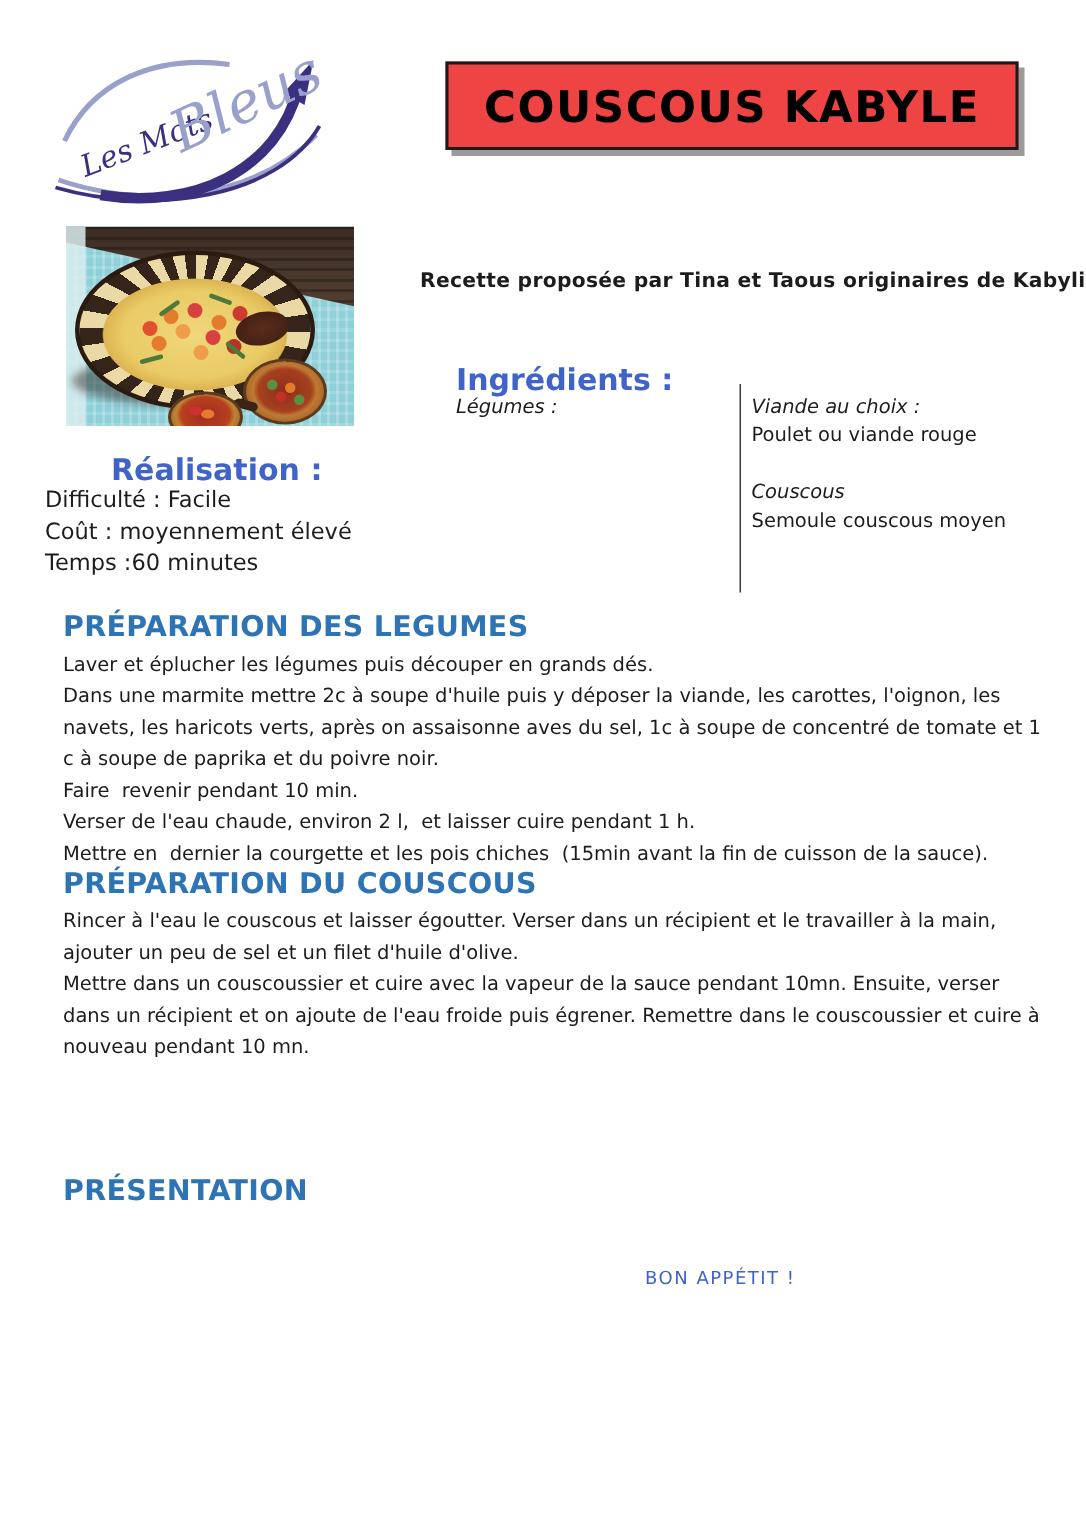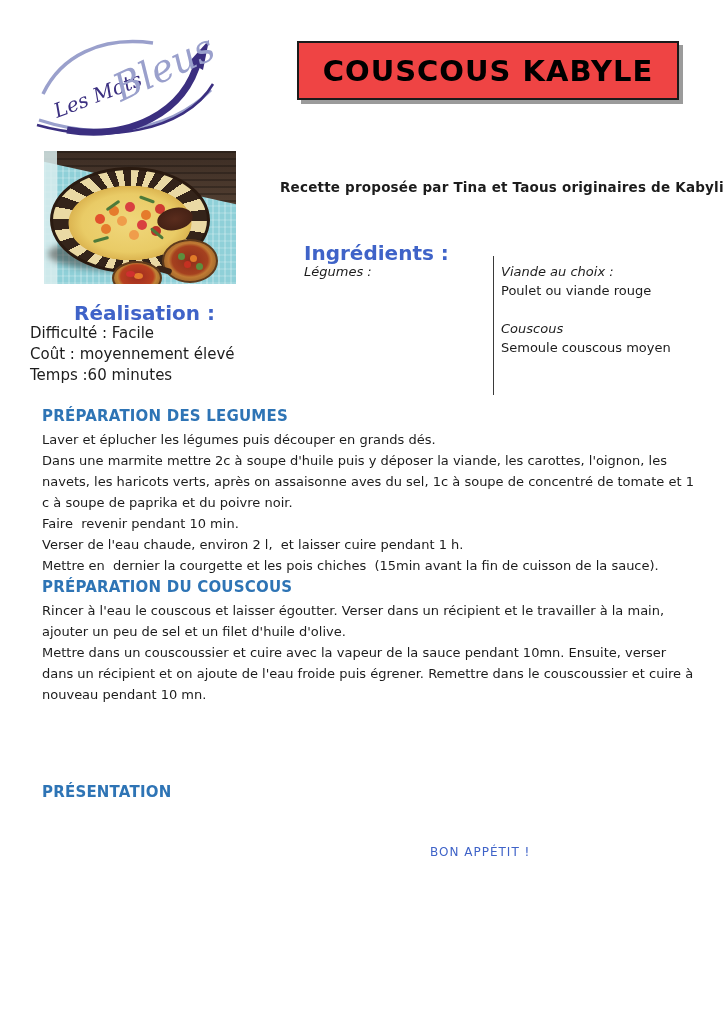--- a/index.html
+++ b/index.html
@@ -79,21 +79,21 @@
   .ing-heading{position:absolute;left:304px;top:241px;}
   .ing-left{position:absolute;left:304px;top:262px;width:186px;font-size:13px;line-height:19px;}
   .ing-right{position:absolute;left:501px;top:262px;width:200px;font-size:13px;line-height:19px;}
   .ing-sub{font-style:italic;}
   .pre{white-space:pre-wrap;}
   .ing-divider{position:absolute;left:493px;top:256px;width:1px;height:139px;background:#3a3a3a;}
   .ing-spacer{height:19px;}
   .realisation-heading{position:absolute;left:30px;top:301px;margin-left:44px;}
   .realisation-lines{position:absolute;left:30px;top:323px;font-size:15px;line-height:21px;}
   .section{position:absolute;left:42px;width:652px;}
-  .sec-heading{color:var(--heading_blue);font-weight:bold;font-size:15px;letter-spacing:.2px;}
+  .sec-heading{color:var(--heading_blue);font-weight:bold;font-size:19px;letter-spacing:.2px;}
   .sec-body{margin-top:4px;font-size:13px;line-height:21px;}
   .s1{top:407px;} .s2{top:578px;} .s3{top:708px;} .s4{top:783px;}
   .bon-appetit{position:absolute;left:430px;top:845px;color:var(--accent_blue);font-weight:normal;font-size:12px;letter-spacing:1px;}
 </style>
 </head>
 <body>
 
 <div class="page">
 
   <svg class="logo" viewBox="0 0 188 110">

